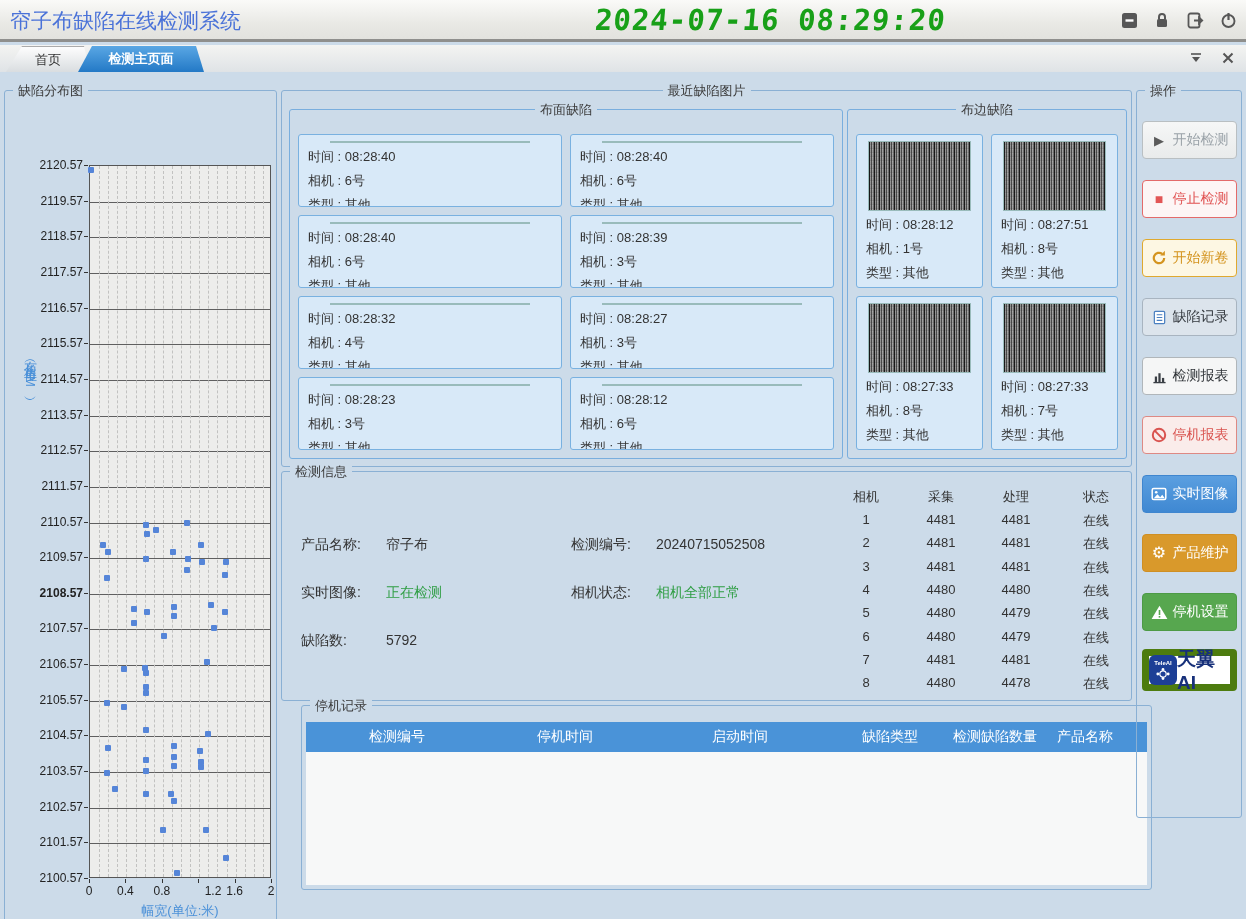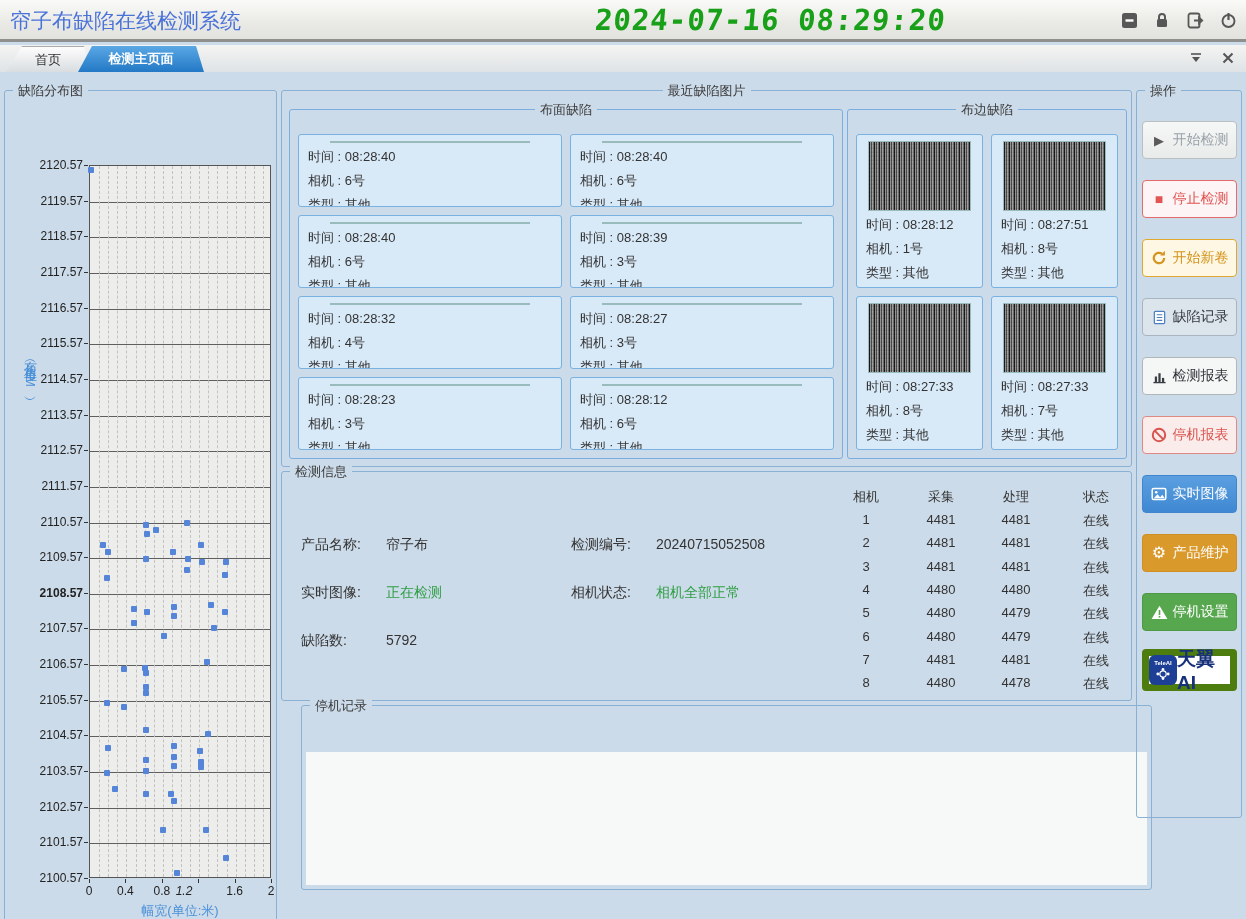--- a/index.html
+++ b/index.html
@@ -286,21 +286,21 @@
         <span class="ytick" style="top: 780px;">2100.57</span>
         <span class="ytick-dash" style="top: 787px;"></span>
       </div>
     <div id="xticks">
         <span class="xtick" style="left: 67px;">0</span>
         <span class="xtick-dash" style="left: 84px;"></span>
         <span class="xtick" style="left: 103.4px;">0.4</span>
         <span class="xtick-dash" style="left: 120.4px;"></span>
         <span class="xtick" style="left: 139.8px;">0.8</span>
         <span class="xtick-dash" style="left: 156.8px;"></span>
-        <span class="xtick" style="left: 162px; font-style: italic;">1.2</span>
+        <span class="xtick" style="left: 191px;">1.2</span>
         <span class="xtick-dash" style="left: 193.2px;"></span>
         <span class="xtick" style="left: 212.6px;">1.6</span>
         <span class="xtick-dash" style="left: 229.6px;"></span>
         <span class="xtick" style="left: 249px;">2</span>
         <span class="xtick-dash" style="left: 266px;"></span>
       </div>
     <span class="x-axis-title">幅宽(单位:米)</span>
   </div>
 
   <div class="gb" style="left:281px; top:90px; width:851px; height:377px;">
@@ -460,20 +460,28 @@
         <span class="cam-cell green" style="left: 814px; top: 179.8px;">在线</span>
         <span class="cam-cell" style="left: 584px; top: 203.1px;">8</span>
         <span class="cam-cell" style="left: 659px; top: 203.1px;">4480</span>
         <span class="cam-cell" style="left: 734px; top: 203.1px;">4478</span>
         <span class="cam-cell green" style="left: 814px; top: 203.1px;">在线</span>
       </div>
   </div>
 
   <div class="gb" style="left:281px; top:705px; width:851px; height:185px;margin-left:20px;">
     <span class="gb-title">停机记录</span>
+    <div class="dt-header" id="dt-header">
+        <span class="dt-col" style="left: 91px;">检测编号</span>
+        <span class="dt-col" style="left: 259px;">停机时间</span>
+        <span class="dt-col" style="left: 434px;">启动时间</span>
+        <span class="dt-col" style="left: 584px;">缺陷类型</span>
+        <span class="dt-col" style="left: 689px;">检测缺陷数量</span>
+        <span class="dt-col" style="left: 779px;">产品名称</span>
+      </div>
     <div class="dt-body"></div>
   </div>
 
   <div class="gb" style="left:1136px; top:90px; width:106px; height:728px;">
     <span class="gb-title">操作</span>
     <div id="op-buttons">
         <div class="op-btn b-disabled" style="top: 30px;">
           <span class="op-icon" style="color: rgb(90, 90, 90);">
             <span style="font-size:13px">▶</span>
           </span>

